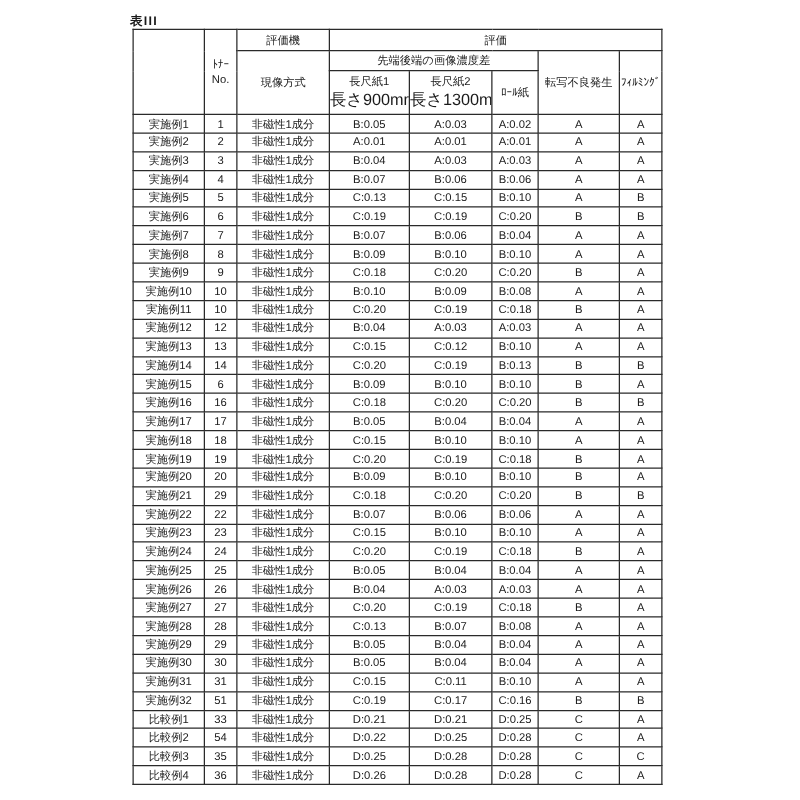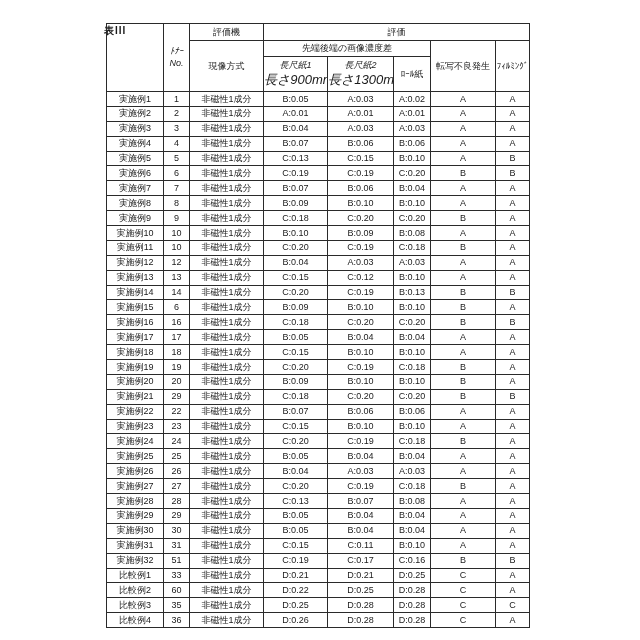--- a/index.html
+++ b/index.html
@@ -4,40 +4,40 @@
 <style>
   * { margin: 0; padding: 0; box-sizing: border-box; }
   html, body {
     width: 640px; height: 640px;
     background: #ffffff;
     font-family: "Liberation Sans", "DejaVu Sans", sans-serif;
     color: #1a1a1a;
   }
   .page { position: relative; width: 640px; height: 640px; background: #fff; overflow: hidden; }
   .table-title {
-    position: absolute; left: 104px; top: 24px;
+    position: absolute; left: 104px; top: 10px;
     font-size: 10px; font-weight: bold; letter-spacing: 1px;
   }
   table.eval {
     position: absolute; left: 106px; top: 23px;
     border-collapse: collapse; table-layout: fixed;
     width: 423px;
   }
   table.eval th, table.eval td {
     border: 1px solid #2a2a2a;
     text-align: center; vertical-align: middle;
     font-weight: normal;
     font-size: 9px; line-height: 1.2;
     padding: 0; overflow: hidden; white-space: nowrap;
   }
   thead tr.hrow-a th { height: 17px; }
   thead tr.hrow-b th { height: 16px; }
   thead tr.hrow-c th { height: 35px; }
   tbody td { height: 14.9px; }
-  .two-line { display: block; line-height: 1.25; font-style: italic; }
+  .two-line { display: block; line-height: 1.25; }
   .small { font-size: 13px; text-align: center; }
 </style>
 </head>
 <body>
 
 <div class="page">
 
   <div class="table-title">表III</div>
 
   <table class="eval">
@@ -438,21 +438,21 @@
       <td>非磁性1成分</td>
       <td>D:0.21</td>
       <td>D:0.21</td>
       <td>D:0.25</td>
       <td>C</td>
       <td>A</td>
     </tr>
 
     <tr>
       <td>比較例2</td>
-      <td>60</td>
+      <td>54</td>
       <td>非磁性1成分</td>
       <td>D:0.22</td>
       <td>D:0.25</td>
       <td>D:0.28</td>
       <td>C</td>
       <td>A</td>
     </tr>
 
     <tr>
       <td>比較例3</td>

